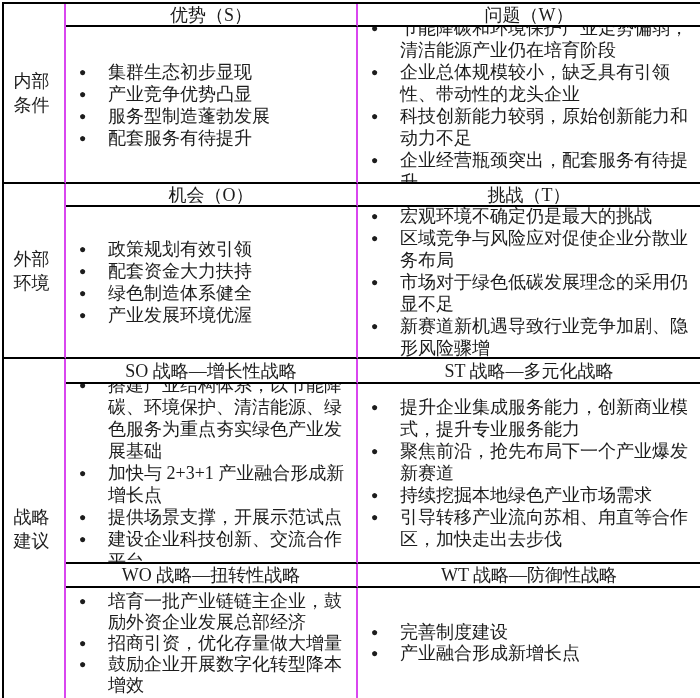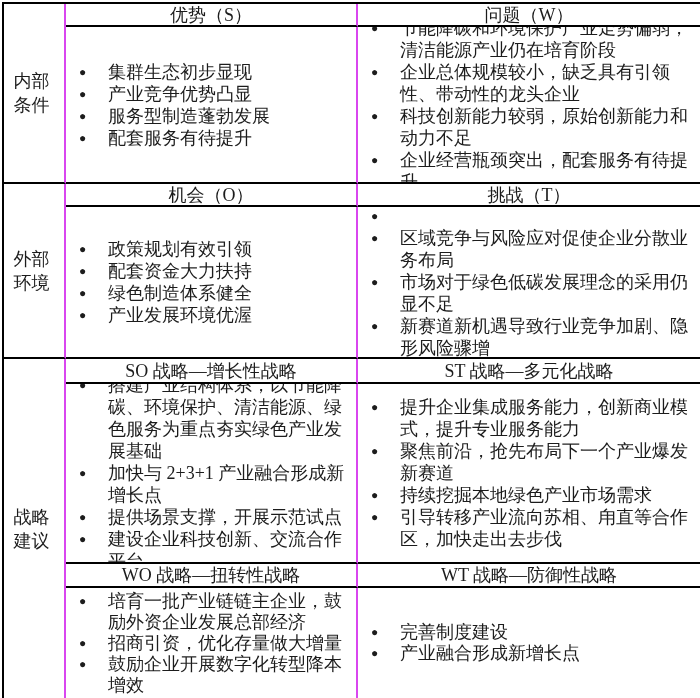--- a/index.html
+++ b/index.html
@@ -155,20 +155,21 @@
         <span class="text">绿色制造体系健全</span>
       </div>
       <div class="item">
         <span class="bullet">●</span>
         <span class="text">产业发展环境优渥</span>
       </div>
     </div>
     <div class="cell c3 r4 content bb">
       <div class="item">
         <span class="bullet">●</span>
+        <span class="text">宏观环境不确定仍是最大的挑战</span>
       </div>
       <div class="item">
         <span class="bullet">●</span>
         <span class="text">区域竞争与风险应对促使企业分散业务布局</span>
       </div>
       <div class="item">
         <span class="bullet">●</span>
         <span class="text">市场对于绿色低碳发展理念的采用仍显不足</span>
       </div>
       <div class="item">

